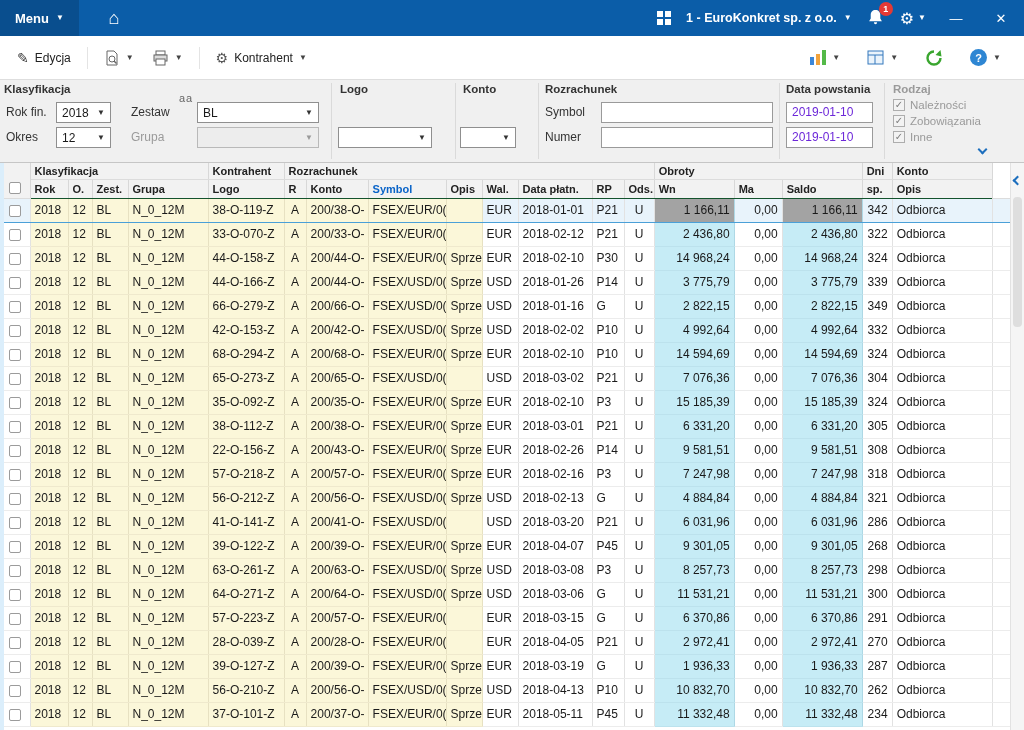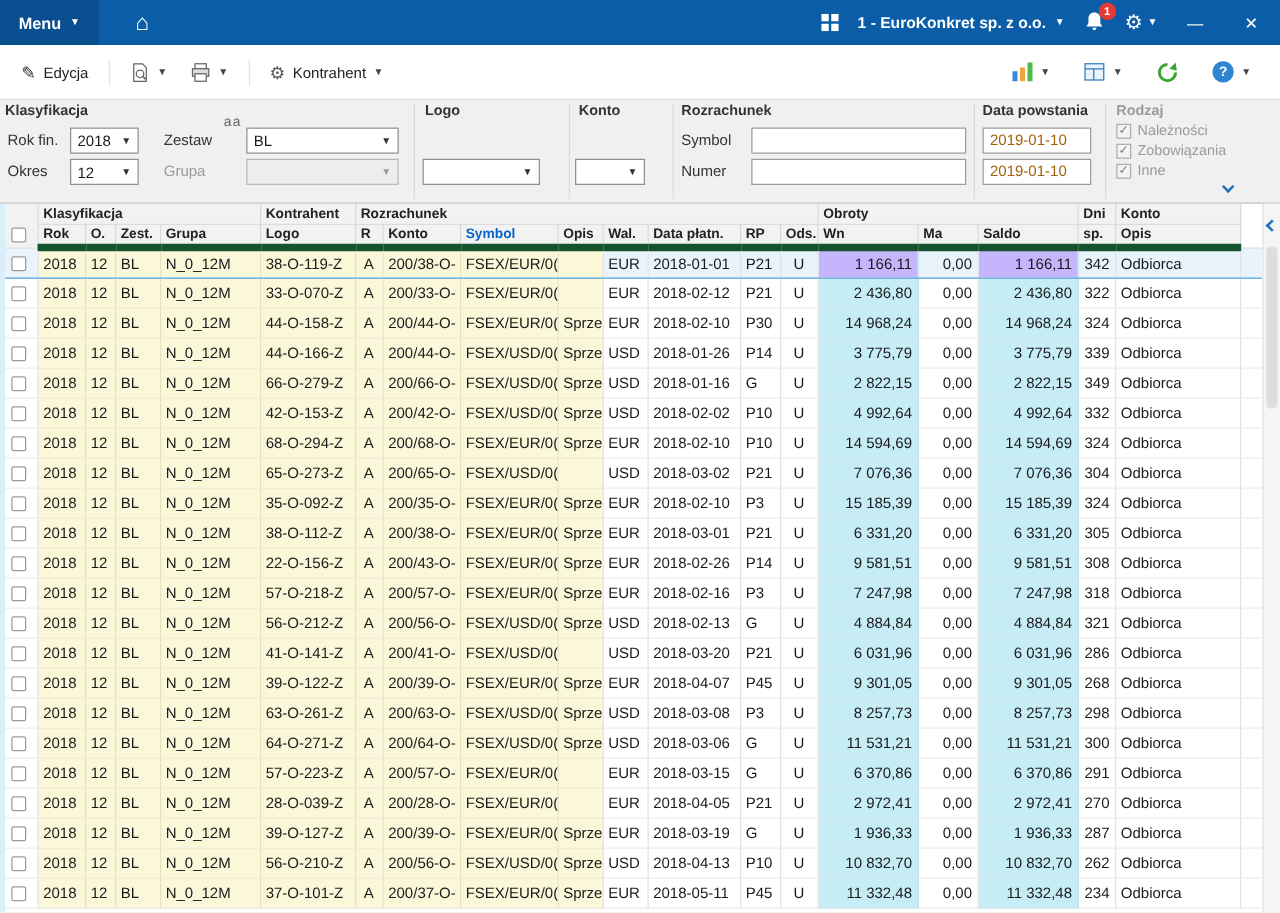--- a/index.html
+++ b/index.html
@@ -45,53 +45,53 @@
   .f-title { position:absolute; top:3px; font-weight:bold; font-size:11.5px; color:#333; }
   .f-label { position:absolute; height:21px; line-height:21px; color:#333; }
   .gray { color:#9a9a9a !important; }
   .sel { position:absolute; height:21px; background:#fff; border:1px solid #8f8f8f; display:flex;
          align-items:center; padding:0 5px; cursor:pointer; }
   .sel .sc { margin-left:auto; font-size:8px; color:#333; padding-left:6px; }
   .sel.disabled { background:#ededed; border-color:#b9b9b9; cursor:default; }
   .sel.disabled .sc { color:#9a9a9a; }
   .inp { position:absolute; height:21px; background:#fff; border:1px solid #9a9a9a; padding:0 5px;
          font-family:"Liberation Sans",sans-serif; font-size:12px; }
-  .inp.date { color:#a16207; line-height:19px; }
+  .inp.date { color:#6d28d9; line-height:19px; }
   .f-sep { position:absolute; top:3px; bottom:3px; width:1px; background:#dadada; }
   .chk-row { position:absolute; display:flex; align-items:center; gap:5px; color:#9a9a9a; font-size:11.5px; height:14px; }
   .chk { width:12px; height:12px; border:1px solid #adadad; background:#f3f3f3; color:#7c7c7c;
          font-size:10px; line-height:10px; text-align:center; flex:0 0 auto; }
   .aa-icon { position:absolute; color:#666; font-size:11px; letter-spacing:1px; height:21px; line-height:21px; }
   .chev { display:inline-block; width:7px; height:7px; }
   .chev.down { border-right:2px solid #1d6fbe; border-bottom:2px solid #1d6fbe; transform:rotate(45deg); }
   .chev.left { border-left:2px solid #1d6fbe; border-bottom:2px solid #1d6fbe; transform:rotate(45deg); }
   .expand-btn { position:absolute; right:30px; bottom:3px; width:24px; height:13px; display:flex;
                 align-items:flex-start; justify-content:center; cursor:pointer; }
 
   
   .tablewrap { position:absolute; top:163px; left:0; width:1010px; bottom:0; overflow:hidden; }
   table.grid { border-collapse:collapse; table-layout:fixed; width:1010px; }
   .grid th, .grid td { overflow:hidden; white-space:nowrap; }
   .grid thead th { background:#f2f2f2; font-size:11px; font-weight:bold; text-align:left; padding:0 4px;
                    border-right:1px solid #d8d8d8; color:#222; }
   .grid tr.grp th { height:16px; border-bottom:1px solid #dcdcdc; }
-  .grid tr.cols th { height:19px; border-bottom:6px solid #14532d; }
+  .grid tr.cols th { height:19px; border-bottom:1px solid #14532d; }
   .grid thead th.sorted { color:#0a64c8; }
   .grid thead th.filler, .grid td.filler { border-right:none; background:#fff; }
   .grid thead th.c-cb { background:#f2f2f2; text-align:center; vertical-align:bottom; padding-bottom:4px; }
   .grid td { height:24px; padding:0 4px; border-right:1px solid #e2e2e2; border-bottom:1px solid #ececec;
              font-size:12px; background:#fff; }
   .grid td.c-cb { text-align:center; }
   td.cream { background:#fbf7d9; border-right-color:#e7e1c2; border-bottom-color:#efe9cd; }
   td.cyan  { background:#c6ecf6; border-right-color:#aed8e5; border-bottom-color:#bce2ed; }
   td.num { text-align:right; }
   td.ctr { text-align:center; }
   tr.selected td { border-top:1px solid #4aa0d8; border-bottom:1px solid #4aa0d8; }
   tr.selected td:not(.cream):not(.cyan) { background:#e8f3fb; }
-  tr.selected td.cyan { background:#c4b5fd; }
+  tr.selected td.cyan { background:#a3a3a3; }
   .cb { display:inline-block; width:12px; height:12px; border:1px solid #9b9b9b; background:#fff;
         border-radius:2px; vertical-align:middle; cursor:pointer; }
 
   
   .right-rail { position:absolute; right:0; top:163px; bottom:0; width:14px; background:#f5f5f5;
                 border-left:1px solid #e2e2e2; }
   .collapse-btn { position:absolute; top:8px; left:0; right:0; height:18px; display:flex;
                   align-items:center; justify-content:center; cursor:pointer; }
   .sb-thumb { position:absolute; top:34px; left:2px; right:2px; height:130px; background:#dedede; border-radius:4px; }
   .left-strip { position:absolute; left:0; top:163px; bottom:0; width:4px; background:#dbeefb; }

